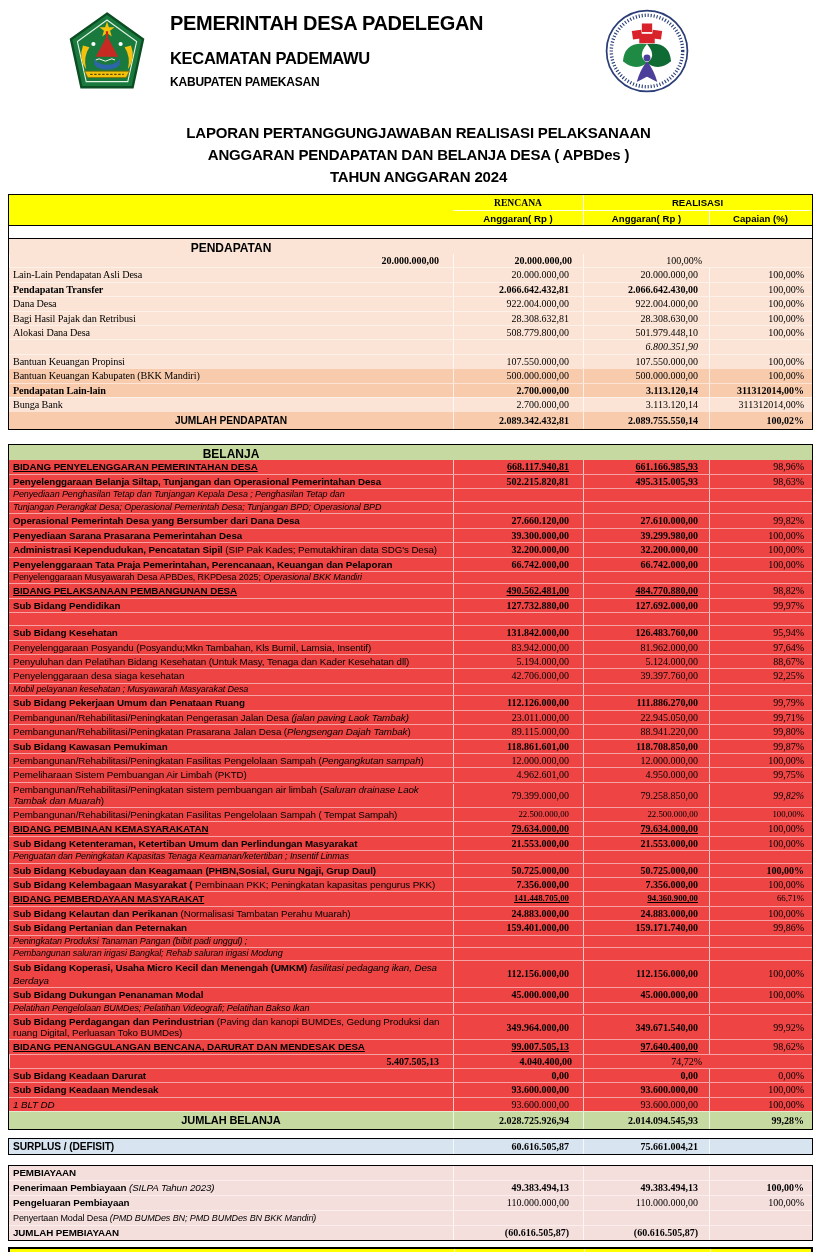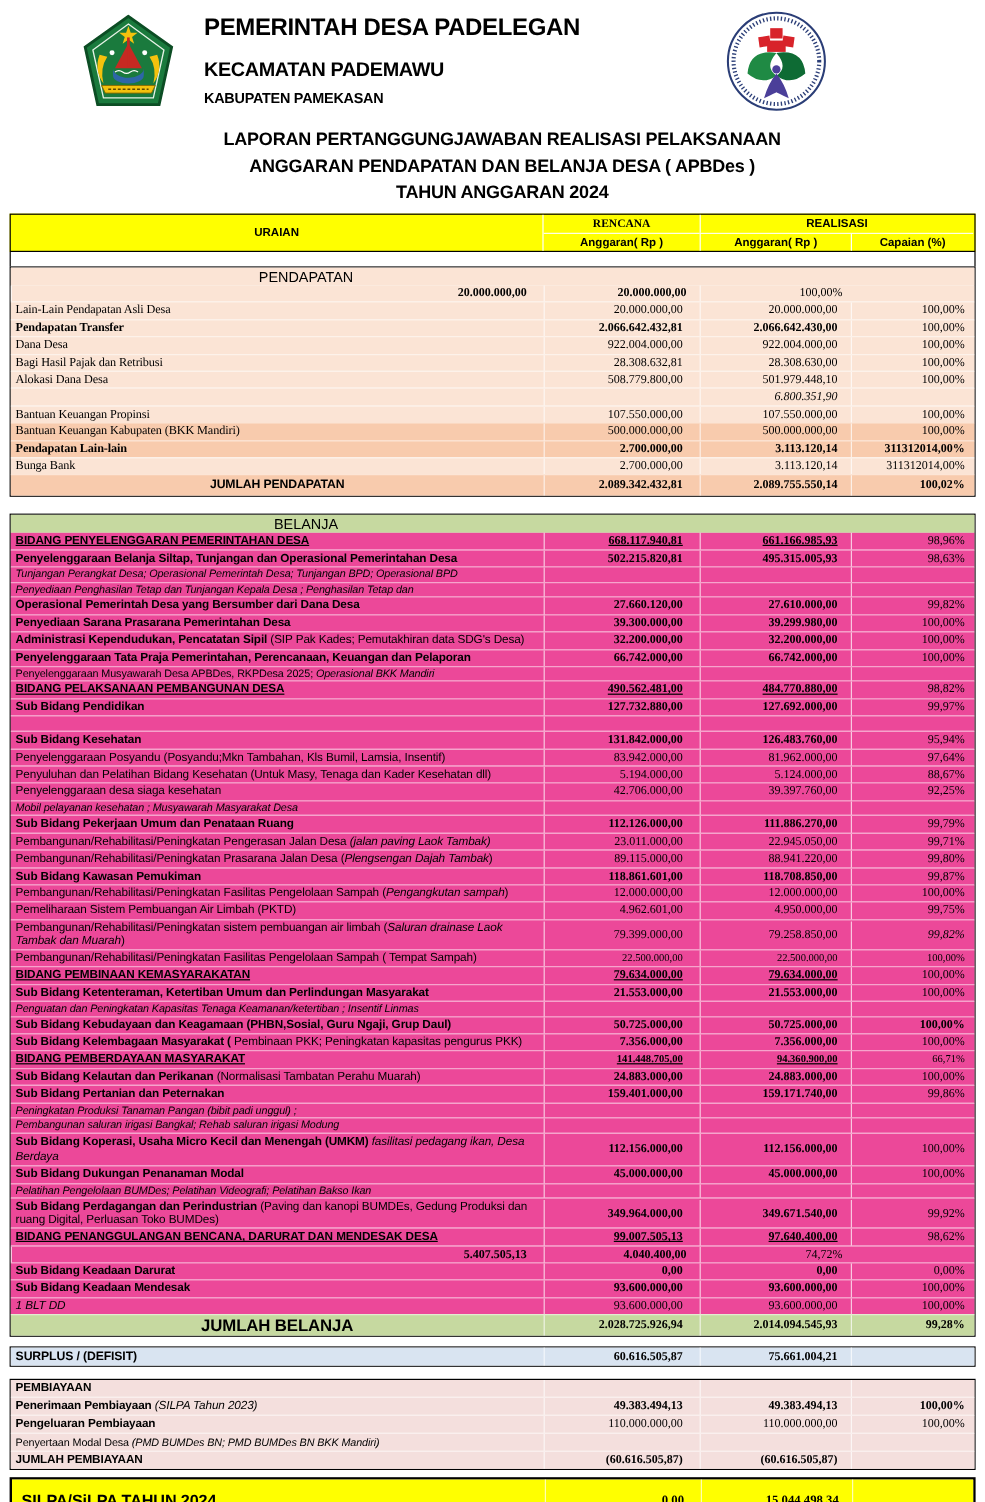--- a/index.html
+++ b/index.html
@@ -7,21 +7,21 @@
         font-family:"Liberation Sans",sans-serif;color:#000;}
   
   .hdr{position:relative;height:100px;}
   .logo-left{position:absolute;left:66px;top:12px;width:82px;height:80px;}
   .logo-right{position:absolute;left:604px;top:8px;width:86px;height:86px;}
   .hdr-text{position:absolute;left:170px;right:190px;top:10px;}
   .h-line1{font-size:20px;font-weight:bold;letter-spacing:-.3px;line-height:26px;}
   .h-line2{font-size:16.5px;font-weight:bold;letter-spacing:-.3px;line-height:24px;margin-top:10px;}
   .h-line3{font-size:12px;font-weight:bold;letter-spacing:-.2px;line-height:16px;margin-top:4px;}
   
-  .doc-title{text-align:center;margin-top:6px;padding-left:16px;}
+  .doc-title{text-align:center;margin-top:22px;padding-left:16px;}
   .doc-title div{font-size:15px;font-weight:bold;letter-spacing:-.2px;line-height:22px;}
   
   .content{margin:6px 8px 0 8px;}
   
   .yhead{display:grid;grid-template-columns:444px 130px 126px 102px;grid-template-rows:15px 15px;
          background:#ffff00;border:1.5px solid #000;}
   .yh{display:flex;align-items:center;justify-content:center;font-weight:bold;font-size:9.6px;}
   .yh-uraian{grid-column:1;grid-row:1/3;border-right:1px solid #fff;}
   .yh-rencana{grid-column:2;grid-row:1;font-family:Liberation Serif, serif;}
   .yh-realisasi{grid-column:3/5;grid-row:1;border-left:1px solid #fff;}
@@ -30,47 +30,47 @@
   .yh-cap{grid-column:4;grid-row:2;border-left:1px solid #fff;border-top:1px solid rgba(255,255,255,.9);}
   .spacer-row{height:12px;border-left:1.5px solid #000;border-right:1.5px solid #000;}
   
   .block{border:1.5px solid #000;}
   .block.silpa{border-width:2px;}
   .gap6{height:6px}.gap8{height:8px}.gap10{height:10px}.gap14{height:14px}
   
   .trow{display:grid;grid-template-columns:444px 130px 126px 102px;min-height:13.4px;line-height:13.4px;}
   .trow + .trow{border-top:1px solid rgba(255,255,255,.5);}
   .sec-title{height:15px;line-height:15px;display:block;}
-  .sec-title span{display:inline-block;width:444px;text-align:center;font-weight:normal;font-size:12px;padding-left:24px;}
+  .sec-title span{display:inline-block;width:444px;text-align:center;font-weight:bold;font-size:12px;}
   .cu{padding-left:4px;font-size:9.8px;letter-spacing:-.1px;}
   .cv{display:flex;align-items:center;justify-content:flex-end;
       font-family:"Liberation Serif",serif;font-size:10px;border-left:1px solid rgba(255,255,255,.7);}
   .v1{padding-right:14px}.v2{padding-right:11px}.v3{padding-right:7px}
   
   .sg-b{font-weight:bold}.sg-i{font-style:italic}.sg-bu{font-weight:bold;text-decoration:underline;text-underline-offset:1px;}
   
   .nb .v1,.nb .v2{font-weight:bold;}
   .nu .v1,.nu .v2{text-decoration:underline;text-underline-offset:1px;}
   .ns .v1,.ns .v2,.ns .v3{font-size:8.8px;}
   .ci .v3{font-style:italic;}
   .cb .v3{font-weight:bold;}
   .ei .v2{font-style:italic;}
   .note{min-height:11.5px;line-height:11.5px;}
   .note .cu{font-size:9px;}
   .tall{min-height:23px;line-height:11px;padding-top:1px;}
   .blank{min-height:12px;}
   .sum{min-height:17px;line-height:17px;border-top:1px solid #000;}
-  .sum .cu{text-align:center;font-family:"Liberation Sans",sans-serif;font-weight:bold;font-size:14px;padding-left:0;}
+  .sum .cu{text-align:center;font-family:"Liberation Sans",sans-serif;font-weight:bold;font-size:11px;padding-left:0;}
   
   .theme-peach .trow{background:#FBE4D5;}
   .theme-peach .trow.dark{background:#F8CBAD;}
   .theme-peach .sec-title{background:#FBE4D5;}
   .theme-peach .cu{font-family:"Liberation Serif",serif;font-size:10.2px;}
   .theme-peach .sum .cu{font-family:"Liberation Sans",sans-serif;}
-  .theme-green .trow{background:#ec4899;}
+  .theme-green .trow{background:#ef4444;}
   .theme-green .sec-title{background:#C6D9A0;}
   .theme-green .trow.sum{background:#C6D9A0;}
   .theme-blue .trow{background:#D9E4F1;min-height:15px;line-height:15px;}
   .theme-blue .cu{font-weight:bold;font-size:10.2px;}
   .theme-pink .trow{background:#F4DFDD;min-height:14px;line-height:14px;}
   .theme-yellow .trow{background:#ffff00;min-height:36px;line-height:36px;}
   .big .cu{font-size:13.5px;font-weight:bold;padding-left:8px;}
   .big .v1,.big .v2{font-size:10.6px;}
 </style>
 </head>
@@ -118,21 +118,20 @@
 
   <div class="doc-title">
     <div>LAPORAN PERTANGGUNGJAWABAN REALISASI PELAKSANAAN</div>
     <div>ANGGARAN PENDAPATAN DAN BELANJA DESA ( APBDes )</div>
     <div>TAHUN ANGGARAN 2024</div>
   </div>
 
   <div class="content">
 
     <div class="yhead">
-      <div class="yh yh-uraian">URAIAN</div>
       <div class="yh yh-rencana">RENCANA</div>
       <div class="yh yh-realisasi">REALISASI</div>
       <div class="yh yh-ang1">Anggaran( Rp )</div>
       <div class="yh yh-ang2">Anggaran( Rp )</div>
       <div class="yh yh-cap">Capaian (%)</div>
     </div>
     <div class="spacer-row"></div>
 
     <section class="block theme-peach">
         <div class="sec-title"><span>PENDAPATAN</span></div>
@@ -217,27 +216,27 @@
           <div class="cv v2">661.166.985,93</div>
           <div class="cv v3">98,96%</div>
         </div>
         <div class="trow nb">
           <div class="cu"><span class="sg-b">Penyelenggaraan Belanja Siltap, Tunjangan dan Operasional Pemerintahan Desa</span></div>
           <div class="cv v1">502.215.820,81</div>
           <div class="cv v2">495.315.005,93</div>
           <div class="cv v3">98,63%</div>
         </div>
         <div class="trow note">
+          <div class="cu"><span class="sg-i">Penyediaan Penghasilan Tetap dan Tunjangan Kepala Desa ; Penghasilan Tetap dan</span></div>
+          <div class="cv v1"></div>
+          <div class="cv v2"></div>
+          <div class="cv v3"></div>
+        </div>
+        <div class="trow note">
           <div class="cu"><span class="sg-i">Tunjangan Perangkat Desa; Operasional Pemerintah Desa; Tunjangan BPD; Operasional BPD</span></div>
-          <div class="cv v1"></div>
-          <div class="cv v2"></div>
-          <div class="cv v3"></div>
-        </div>
-        <div class="trow note">
-          <div class="cu"><span class="sg-i">Penyediaan Penghasilan Tetap dan Tunjangan Kepala Desa ; Penghasilan Tetap dan</span></div>
           <div class="cv v1"></div>
           <div class="cv v2"></div>
           <div class="cv v3"></div>
         </div>
         <div class="trow nb">
           <div class="cu"><span class="sg-b">Operasional Pemerintah Desa yang Bersumber dari Dana Desa</span></div>
           <div class="cv v1">27.660.120,00</div>
           <div class="cv v2">27.610.000,00</div>
           <div class="cv v3">99,82%</div>
         </div>

